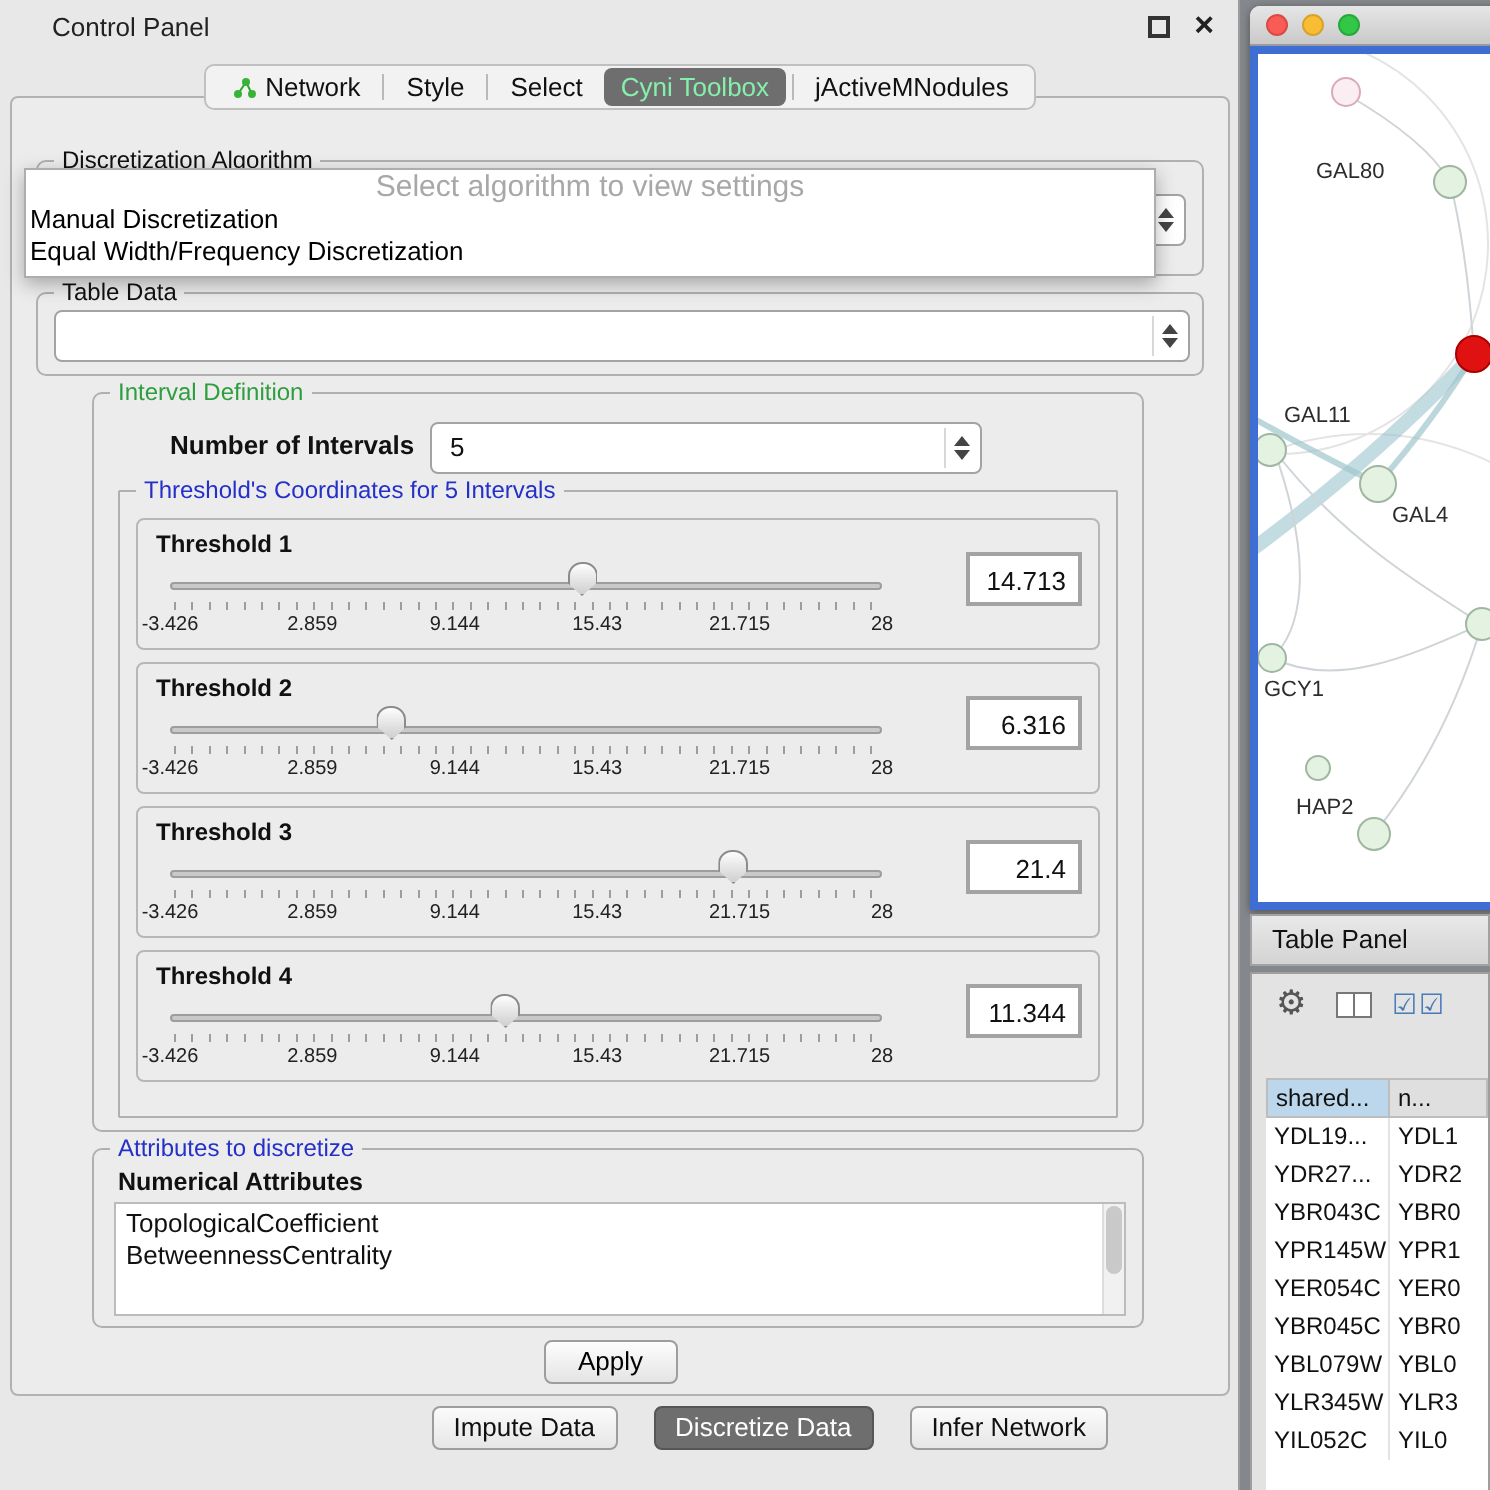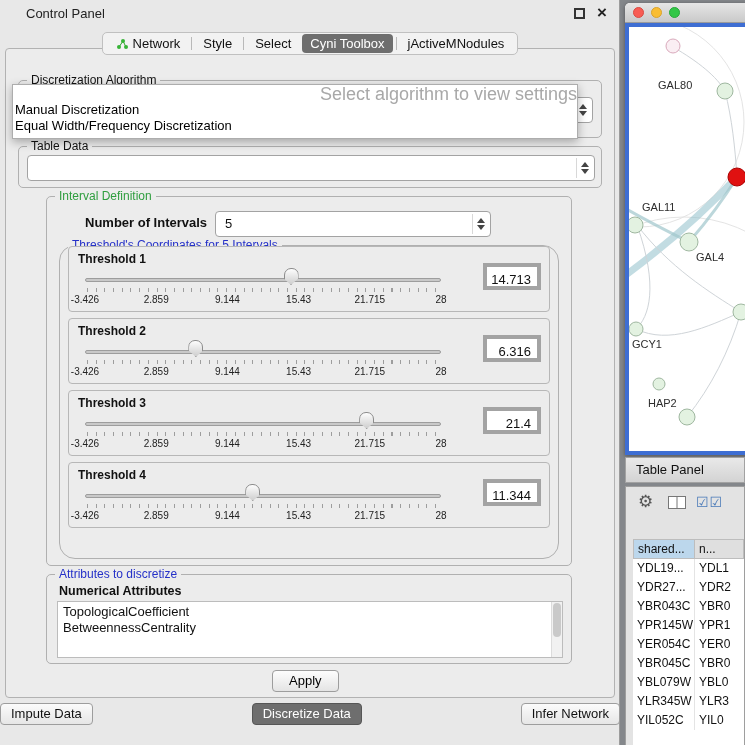--- a/index.html
+++ b/index.html
@@ -9,67 +9,67 @@
   
   .control-panel{position:absolute;left:0;top:0;width:620px;height:745px;background:#e8e8e8;border-right:1px solid #9c9c9c}
   .cp-title{position:absolute;left:26px;top:6px;font-size:13px;color:#222;white-space:nowrap}
   .float-icon{position:absolute;right:34px;top:8px;width:11px;height:11px;border:2px solid #333;background:#e8e8e8}
   .close-icon{position:absolute;right:12px;top:3px;font-size:17px;font-weight:bold;color:#222}
   .main-panel{position:absolute;left:5px;top:48px;width:610px;height:650px;background:#ececec;border:1px solid #b2b2b2;border-radius:4px}
 
   .tabrow{position:absolute;top:32px;left:0;width:620px;display:flex;justify-content:center;z-index:6}
   .tabstrip{display:flex;align-items:center;background:#f2f2f2;border:1px solid #c0c0c0;border-radius:5px;padding:1px 5px;gap:3px}
   .tab{display:flex;align-items:center;gap:4px;padding:2px 8px;font-size:13px;border-radius:4px;color:#111;white-space:nowrap}
-  .tab.selected{background:#6e6e6e;color:#ffffff}
+  .tab.selected{background:#6e6e6e;color:#86efac}
   .tab-sep{width:1px;height:13px;background:#b9b9b9}
 
   .group{position:absolute;border:1px solid #b0b0b0;border-radius:5px}
   .legend{position:absolute;top:-8px;left:8px;background:#ececec;padding:0 4px;font-size:12px;line-height:15px;white-space:nowrap}
   .legend.green{color:#2f9e3f}
   .legend.blue{color:#2430c8}
 
   .combo{position:absolute;background:#fff;border:1px solid #a3a3a3;border-radius:4px;height:26px}
   .combo .val{position:absolute;left:9px;top:0;line-height:24px;white-space:nowrap;font-size:13px}
   .combo .arrows{position:absolute;right:2px;top:2px;bottom:2px;width:16px;display:flex;flex-direction:column;align-items:center;justify-content:center;gap:2px;border-left:1px solid #d8d8d8}
   .arr-up{width:0;height:0;border-left:4px solid transparent;border-right:4px solid transparent;border-bottom:5px solid #444}
   .arr-dn{width:0;height:0;border-left:4px solid transparent;border-right:4px solid transparent;border-top:5px solid #444}
 
   .alg-group{left:18px;top:80px;width:584px;height:58px}
   .alg-combo{left:10px;top:16px;width:564px}
   .popup{position:absolute;left:12px;top:84px;width:566px;background:#fff;border:1px solid #adadad;box-shadow:0 3px 9px rgba(0,0,0,.3);z-index:40;padding:1px 0 4px}
-  .popup-hint{color:#a8a8a8;text-align:right;font-size:18px;line-height:16px}
+  .popup-hint{color:#a8a8a8;text-align:center;font-size:15px;line-height:16px}
   .popup-item{font-size:13px;line-height:16px;padding-left:2px;color:#000;white-space:nowrap}
   .popup-item.bold{font-weight:normal}
 
   .td-group{left:18px;top:146px;width:584px;height:42px}
   .td-combo{left:8px;top:8px;width:568px}
 
   .int-group{left:46px;top:196px;width:526px;height:370px}
   .ni-label{position:absolute;left:38px;top:18px;font-weight:bold;font-size:13px}
   .ni-combo{left:168px;top:14px;width:276px}
-  .blue-group{position:absolute;left:12px;top:48px;width:500px;height:314px;border:1px solid #b0b0b0;border-radius:16px;}
+  .blue-group{position:absolute;left:12px;top:48px;width:500px;height:314px;border:1px solid #b0b0b0;border-radius:1px;padding-top:13px}
 
   .tbox{position:relative;height:66px;margin:0 8px 6px 8px;border:1px solid #b7b7b7;border-radius:4px;background:#ececec}
   .tlabel{position:absolute;left:9px;top:5px;font-weight:bold;font-size:12px}
   .slider{position:absolute;left:16px;top:20px;width:356px;height:30px}
   .strack{position:absolute;left:0;right:0;top:11px;height:4px;background:#c9c9c9;border:1px solid #9d9d9d;border-radius:2px}
   .sticks{position:absolute;left:2px;right:0;top:21px;height:4px;background:repeating-linear-gradient(90deg,#9d9d9d 0,#9d9d9d 1px,transparent 1px,transparent 8.7px)}
   .sthumb{position:absolute;top:1px;width:15px;height:17px;background:linear-gradient(#fdfdfd,#cfcfcf);border:1px solid #8c8c8c;border-radius:7px 7px 2px 2px;clip-path:polygon(0 0,100% 0,100% 60%,50% 100%,0 60%)}
   .slab{position:absolute;top:47px;transform:translateX(-50%);font-size:10px;color:#222;white-space:nowrap}
-  .valbox{position:absolute;right:8px;top:16px;width:58px;height:27px;background:#fff;border:4px solid #a3a3a3;font-size:13px;line-height:25px;text-align:right;padding-right:6px}
+  .valbox{position:absolute;right:8px;top:16px;width:58px;height:27px;background:#fff;border:2px solid #a3a3a3;font-size:13px;line-height:25px;text-align:right;padding-right:6px}
 
   .attr-group{left:46px;top:574px;width:526px;height:90px}
   .attr-title{position:absolute;left:12px;top:9px;font-weight:bold;font-size:12.5px}
   .attr-list{position:absolute;left:10px;top:26px;width:506px;height:57px;background:#fff;border:1px solid #bcbcbc;overflow:hidden;padding-top:2px}
   .attr-item{font-size:13px;line-height:16px;padding-left:5px;white-space:nowrap}
   .attr-scroll{position:absolute;right:0;top:0;bottom:0;width:11px;background:#f1f1f1;border-left:1px solid #dcdcdc}
   .attr-thumb{position:absolute;left:1px;right:1px;top:1px;height:34px;background:#c9c9c9;border-radius:4px}
 
   .apply-btn{position:absolute;left:272px;top:670px;background:linear-gradient(#fdfdfd,#e4e4e4);border:1px solid #9d9d9d;border-radius:4px;font-size:13px;line-height:20px;padding:0 16px}
-  .bottom-tabs{position:absolute;left:0;top:703px;width:620px;display:flex;justify-content:space-between;gap:18px}
+  .bottom-tabs{position:absolute;left:0;top:703px;width:554px;display:flex;justify-content:flex-end;gap:18px}
   .btab{background:linear-gradient(#fbfbfb,#e6e6e6);border:1px solid #9d9d9d;border-radius:4px;font-size:13px;line-height:20px;padding:0 10px;white-space:nowrap}
   .btab.selected{background:#6e6e6e;color:#fff;border-color:#565656}
 
   
   .net-window{position:absolute;left:625px;top:3px;width:140px;height:452px;background:#fff;border-radius:5px 5px 0 0;box-shadow:0 1px 4px rgba(0,0,0,.4)}
   .nw-titlebar{position:absolute;left:0;top:0;right:0;height:20px;background:linear-gradient(#e6e6e6,#c9c9c9);border-radius:5px 5px 0 0;border-bottom:1px solid #9b9b9b}
   .tl{position:absolute;top:4px;width:11px;height:11px;border-radius:50%}
   .tl.red{left:8px;background:#f85c54;border:1px solid #d94a42}
   .tl.yellow{left:26px;background:#f9bd33;border:1px solid #d9a32b}
   .tl.green{left:44px;background:#33c748;border:1px solid #28a83a}

